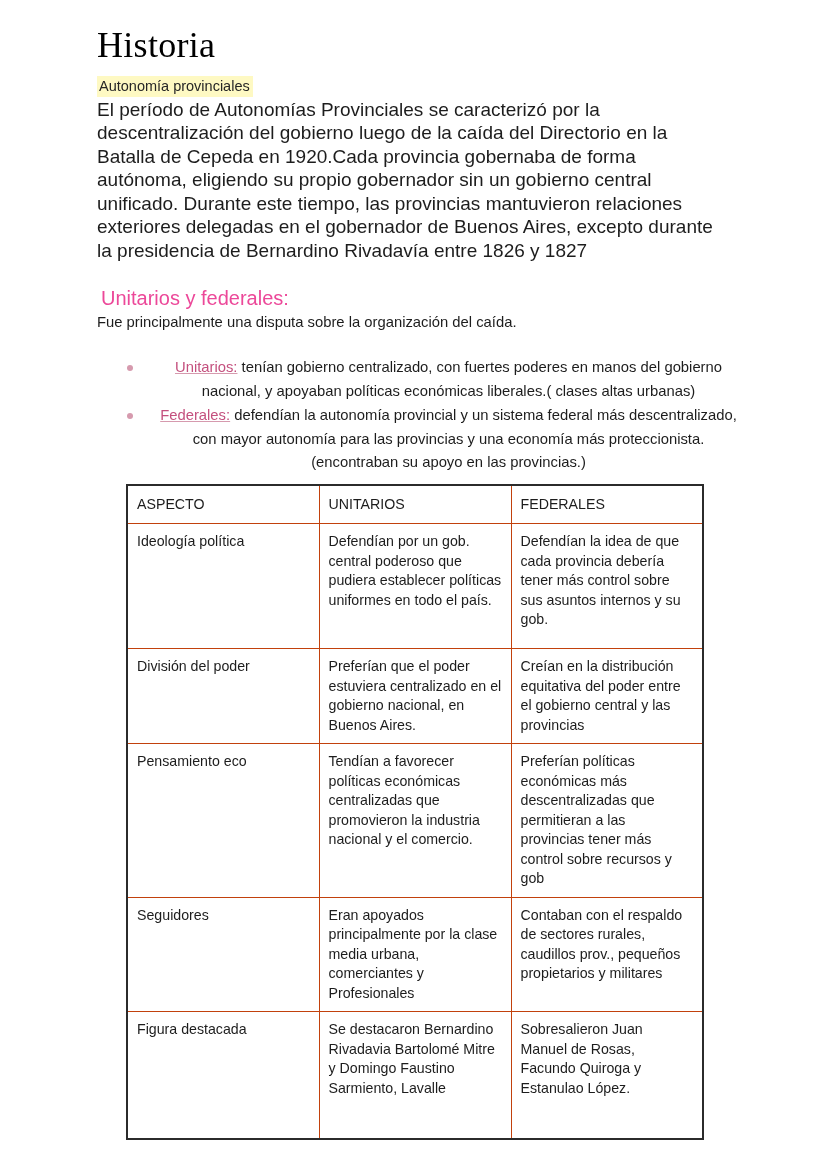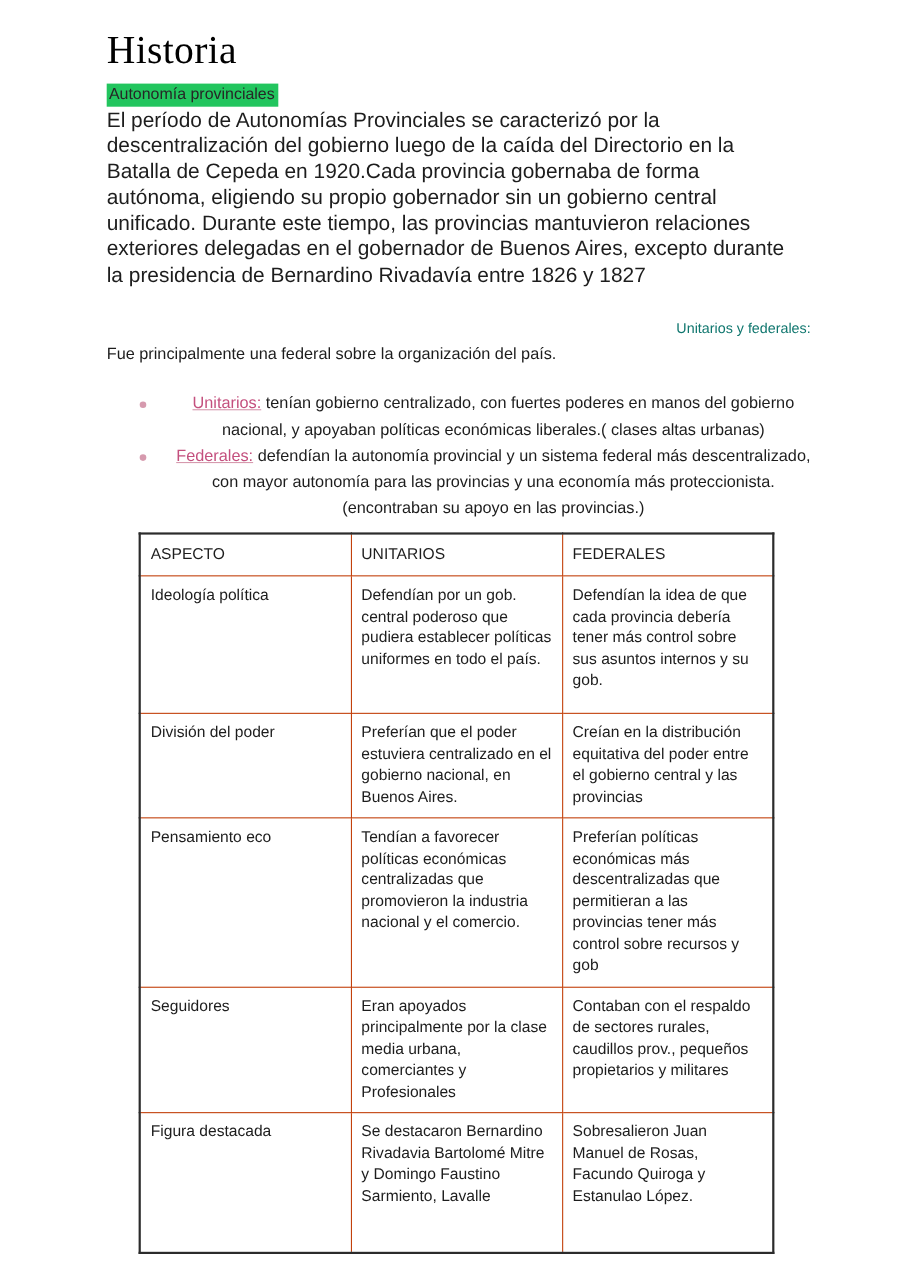--- a/index.html
+++ b/index.html
@@ -37,44 +37,43 @@
     font-weight: 400;
     line-height: 1.1;
     color: #000000;
     margin: 0 0 10px 0;
     letter-spacing: 0.3px;
   }
 
   
   .highlight-heading {
     display: inline-block;
-    background: #22c55e;
+    background: #fef9c3;
     font-size: 14.5px;
     line-height: 19px;
     color: #262626;
     padding: 1px 3px 1px 2px;
     margin: 0 0 1px 0;
   }
 
   
   .body-par {
     font-size: 19px;
     line-height: 23.5px;
     color: #1d1d1d;
     margin: 0;
     width: 632px;
   }
 
   
   .pink-heading {
-    color: #0f766e;
-    font-size: 13px;
+    color: #ec4899;
+    font-size: 20px;
     line-height: 21px;
     margin: 26px 0 0 4px;
-    text-align: right;
   }
   .pink-heading.caudillos {
     margin-left: 2px;
   }
 
   .sub-par {
     font-size: 14.8px;
     line-height: 23px;
     color: #1d1d1d;
     margin: 2px 0 0 0;
@@ -154,21 +153,21 @@
     <h1 class="doc-title">Historia</h1>
 
     <div>
       <span class="highlight-heading">Autonomía provinciales</span>
     </div>
 
     <p class="body-par">El período de Autonomías Provinciales se caracterizó por la descentralización del gobierno luego de la caída del Directorio en la Batalla de Cepeda en 1920.Cada provincia gobernaba de forma autónoma, eligiendo su propio gobernador sin un gobierno central unificado. Durante este tiempo, las provincias mantuvieron relaciones exteriores delegadas en el gobernador de Buenos Aires, excepto durante la presidencia de Bernardino Rivadavía entre 1826 y 1827</p>
 
     <div class="pink-heading">Unitarios y federales:</div>
 
-    <p class="sub-par">Fue principalmente una federal sobre la organización del país.</p>
+    <p class="sub-par">Fue principalmente una disputa sobre la organización del caída.</p>
 
     <ul class="bullets">
       <li>
         <span class="dot"></span>
         <span class="term">Unitarios:</span><span> tenían gobierno centralizado, con fuertes poderes en manos del gobierno nacional, y apoyaban políticas económicas liberales.( clases altas urbanas)</span>
       </li>
       <li>
         <span class="dot"></span>
         <span class="term">Federales:</span><span> defendían la autonomía provincial y un sistema federal más descentralizado, con mayor autonomía para las provincias y una economía más proteccionista. (encontraban su apoyo en las provincias.)</span>
       </li>

